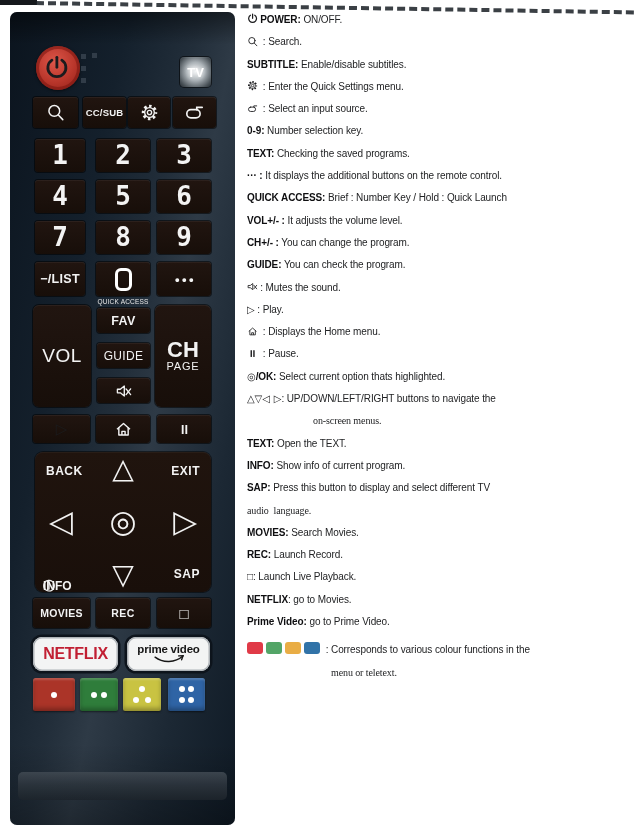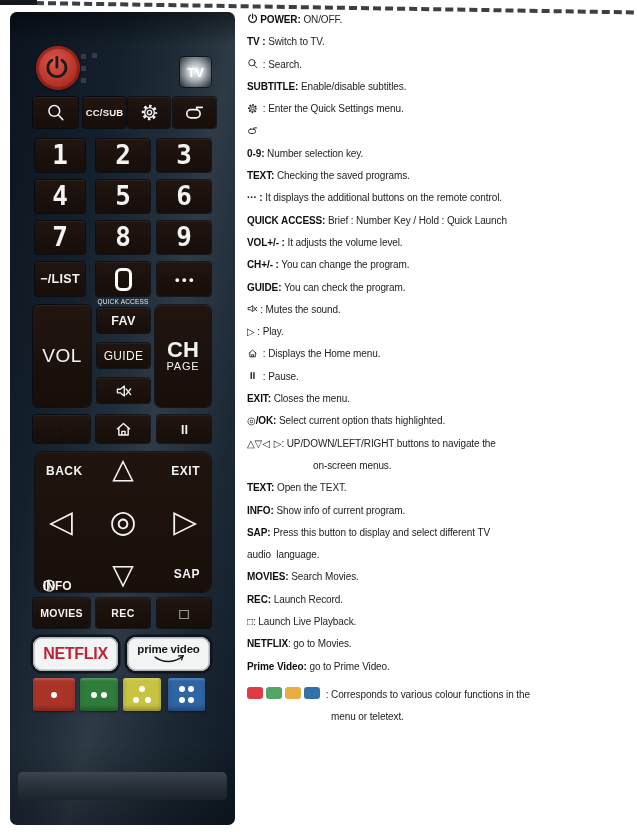--- a/index.html
+++ b/index.html
@@ -105,21 +105,21 @@
     transform:translate(-50%,-50%); }
 
   .r-band { position:absolute; left:8px; top:760px; width:209px; height:28px; border-radius:5px;
     background:linear-gradient(180deg,#46505a 0%, #333d47 45%, #242d36 100%); opacity:.92; }
 
   
   #descriptions { position:absolute; left:247px; top:9px; width:390px; z-index:1;
     font-size:10px; letter-spacing:-.1px; color:#222325; }
   .desc-row { white-space:nowrap; min-height:22.3px; line-height:22.3px; }
   .desc-row b { color:#0e0e10; }
-  .desc-line2 { line-height:22.3px; white-space:pre; }
+  .desc-line2 { line-height:22.3px; white-space:pre;font-family:Liberation Serif, serif; }
   .icn { display:inline-block; width:1.12em; height:1.12em; vertical-align:-0.16em; margin-right:2px; color:#1b1b1d; }
   .icn svg { width:100%; height:100%; display:block; }
   .icn-txt { font-weight:400; color:#1b1b1d; }
   .sq { display:inline-block; width:16px; height:12px; border-radius:3px; margin-right:3px; vertical-align:-1px; }
   .rbtn .icn { margin-right:0; color:inherit; width:1em; height:1em; vertical-align:middle; }
 </style>
 </head>
 <body>
 
 <div class="artifact-bar"></div>
@@ -278,35 +278,34 @@
     </div>
 
   <div class="r-band"></div>
 </div>
 
 <div id="descriptions">
     <div class="desc-row"><span class="icn"><svg viewBox="0 0 24 24" fill="none" stroke="currentColor" stroke-width="2.6" stroke-linecap="round">
           <path d="M12 2.2v9.3"></path>
           <path d="M7.4 4.8a8.4 8.4 0 1 0 9.2 0"></path>
         </svg></span><b>POWER:</b><span> ON/OFF.</span></div>
-    <div class="desc-row"><b>TV :</b><span> Switch to TV.</span></div>
     <div class="desc-row"><span class="icn"><svg viewBox="0 0 24 24" fill="none" stroke="currentColor" stroke-width="1.9" stroke-linecap="round">
           <circle cx="10.5" cy="10" r="6.8"></circle>
           <path d="M15.6 15.2l5.6 5.8"></path>
         </svg></span><span> : Search.</span></div>
     <div class="desc-row"><b>SUBTITLE:</b><span> Enable/disable subtitles.</span></div>
     <div class="desc-row"><span class="icn"><svg viewBox="0 0 24 24" fill="none" stroke="currentColor">
           <circle cx="12" cy="12" r="8" stroke-width="3.6" stroke-dasharray="3.14 3.14" stroke-dashoffset="1.5"></circle>
           <circle cx="12" cy="12" r="6.1" stroke-width="1.7"></circle>
           <circle cx="12" cy="12" r="2.7" stroke-width="1.7"></circle>
         </svg></span><span> : Enter the Quick Settings menu.</span></div>
     <div class="desc-row"><span class="icn"><svg viewBox="0 0 24 24" fill="none" stroke="currentColor" stroke-width="1.9" stroke-linecap="round">
           <rect x="3.2" y="8.8" width="15.2" height="9.4" rx="4.7"></rect>
           <path d="M14.6 8.8V6.2h6.2"></path>
-        </svg></span></div>
+        </svg></span><span> : Select an input source.</span></div>
     <div class="desc-row"><b>0-9:</b><span> Number selection key.</span></div>
     <div class="desc-row"><b>TEXT:</b><span> Checking the saved programs.</span></div>
     <div class="desc-row"><b>··· :</b><span> It displays the additional buttons on the remote control.</span></div>
     <div class="desc-row"><b>QUICK ACCESS:</b><span> Brief : Number Key / Hold : Quick Launch</span></div>
     <div class="desc-row"><b>VOL+/- :</b><span> It adjusts the volume level.</span></div>
     <div class="desc-row"><b>CH+/- :</b><span> You can change the program.</span></div>
     <div class="desc-row"><b>GUIDE:</b><span> You can check the program.</span></div>
     <div class="desc-row"><span class="icn"><svg viewBox="0 0 24 24" fill="none" stroke="currentColor" stroke-width="1.8" stroke-linejoin="round" stroke-linecap="round">
           <path d="M3.2 9.6h3.9l5.3-4.2v13.2l-5.3-4.2H3.2z"></path>
           <path d="M14.8 9.2l6 7.6"></path>
@@ -315,21 +314,20 @@
     <div class="desc-row"><span class="icn-txt">▷</span><span> : Play.</span></div>
     <div class="desc-row"><span class="icn"><svg viewBox="0 0 24 24" fill="none" stroke="currentColor" stroke-width="1.8" stroke-linejoin="round">
           <path d="M3.8 11.6L12 4.4l8.2 7.2"></path>
           <path d="M6.1 9.6V19h11.8V9.6"></path>
           <path d="M10 19v-4.6h4V19"></path>
         </svg></span><span> : Displays the Home menu.</span></div>
     <div class="desc-row"><span class="icn"><svg viewBox="0 0 24 24" fill="currentColor">
           <rect x="7.6" y="4.8" width="3" height="14.4"></rect>
           <rect x="13.4" y="4.8" width="3" height="14.4"></rect>
         </svg></span><span> : Pause.</span></div>
-    <div class="desc-row"><b>EXIT:</b><span> Closes the menu.</span></div>
     <div class="desc-row"><span class="icn-txt">◎</span><b>/OK:</b><span> Select current option thats highlighted.</span></div>
     <div class="desc-row"><span class="icn-txt">△</span><span class="icn-txt">▽</span><span class="icn-txt">◁</span><span class="icn-txt" style="margin-left: 4px;">▷</span><span>: UP/DOWN/LEFT/RIGHT buttons to navigate the</span><div class="desc-line2" style="margin-left: 66px;">on-screen menus.</div></div>
     <div class="desc-row"><b>TEXT:</b><span> Open the TEXT.</span></div>
     <div class="desc-row"><b>INFO:</b><span> Show info of current program.</span></div>
     <div class="desc-row"><b>SAP:</b><span> Press this button to display and select different TV</span><div class="desc-line2" style="margin-left: 0px;">audio  language.</div></div>
     <div class="desc-row"><b>MOVIES:</b><span> Search Movies.</span></div>
     <div class="desc-row"><b>REC:</b><span> Launch Record.</span></div>
     <div class="desc-row"><span class="icn-txt">□</span><span>: Launch Live Playback.</span></div>
     <div class="desc-row"><b>NETFLIX</b><span>: go to Movies.</span></div>
     <div class="desc-row"><b>Prime Video:</b><span> go to Prime Video.</span></div>

